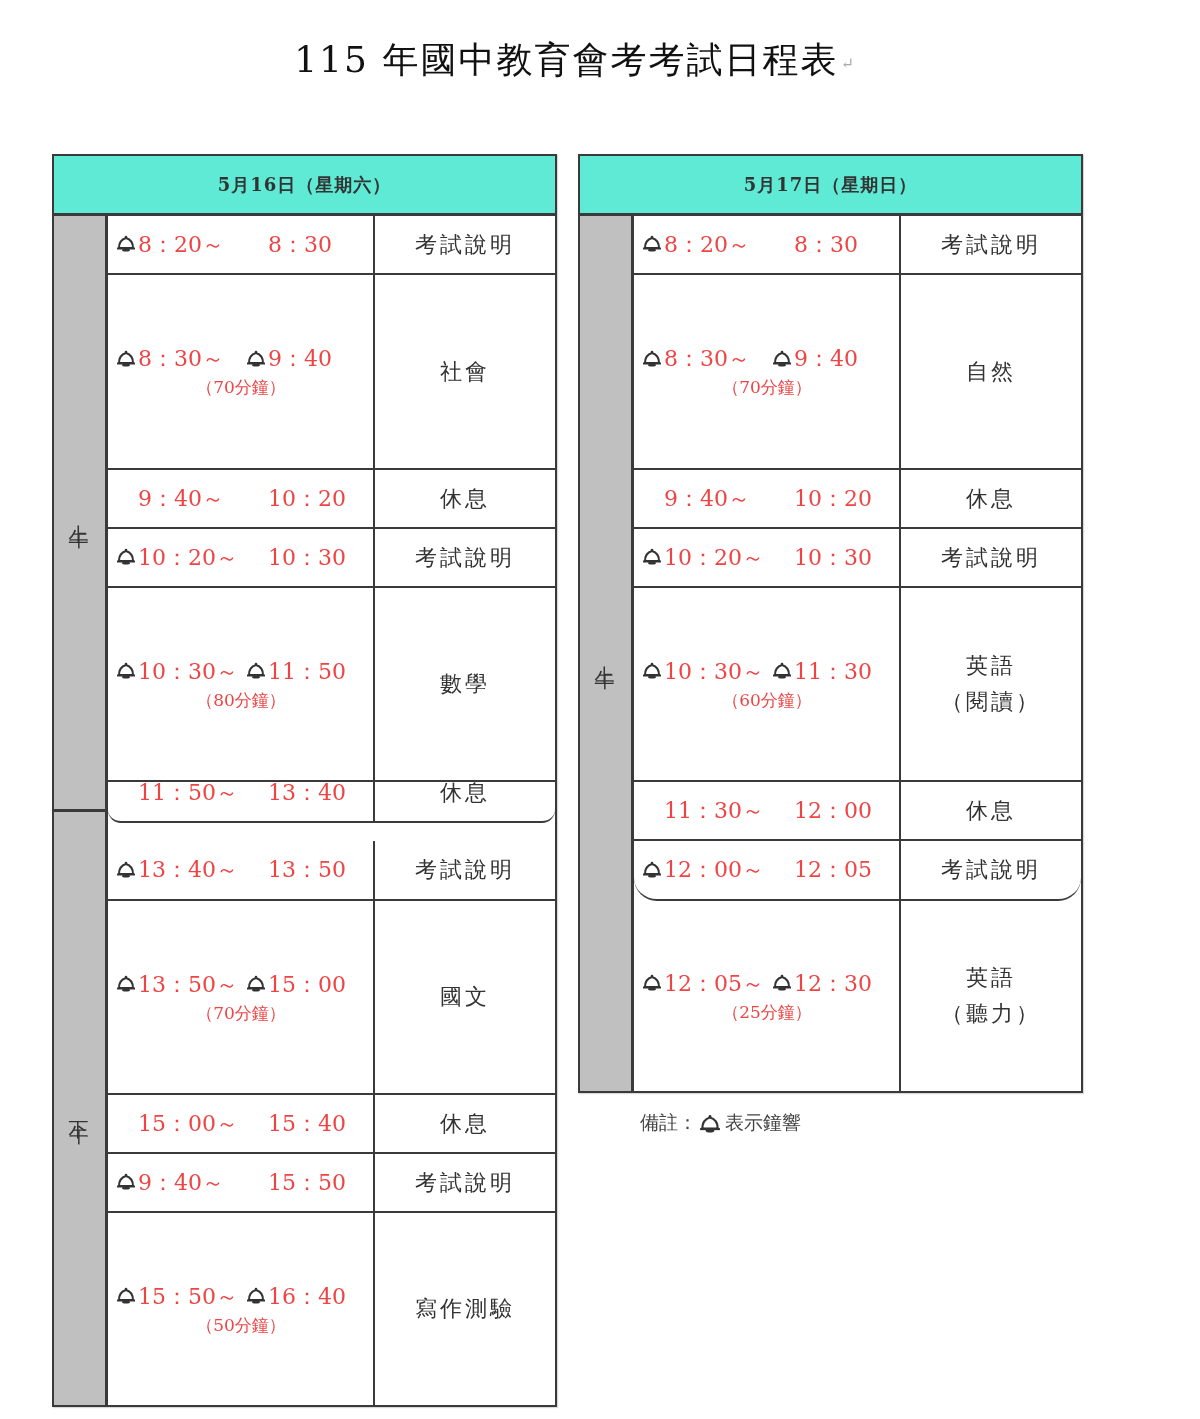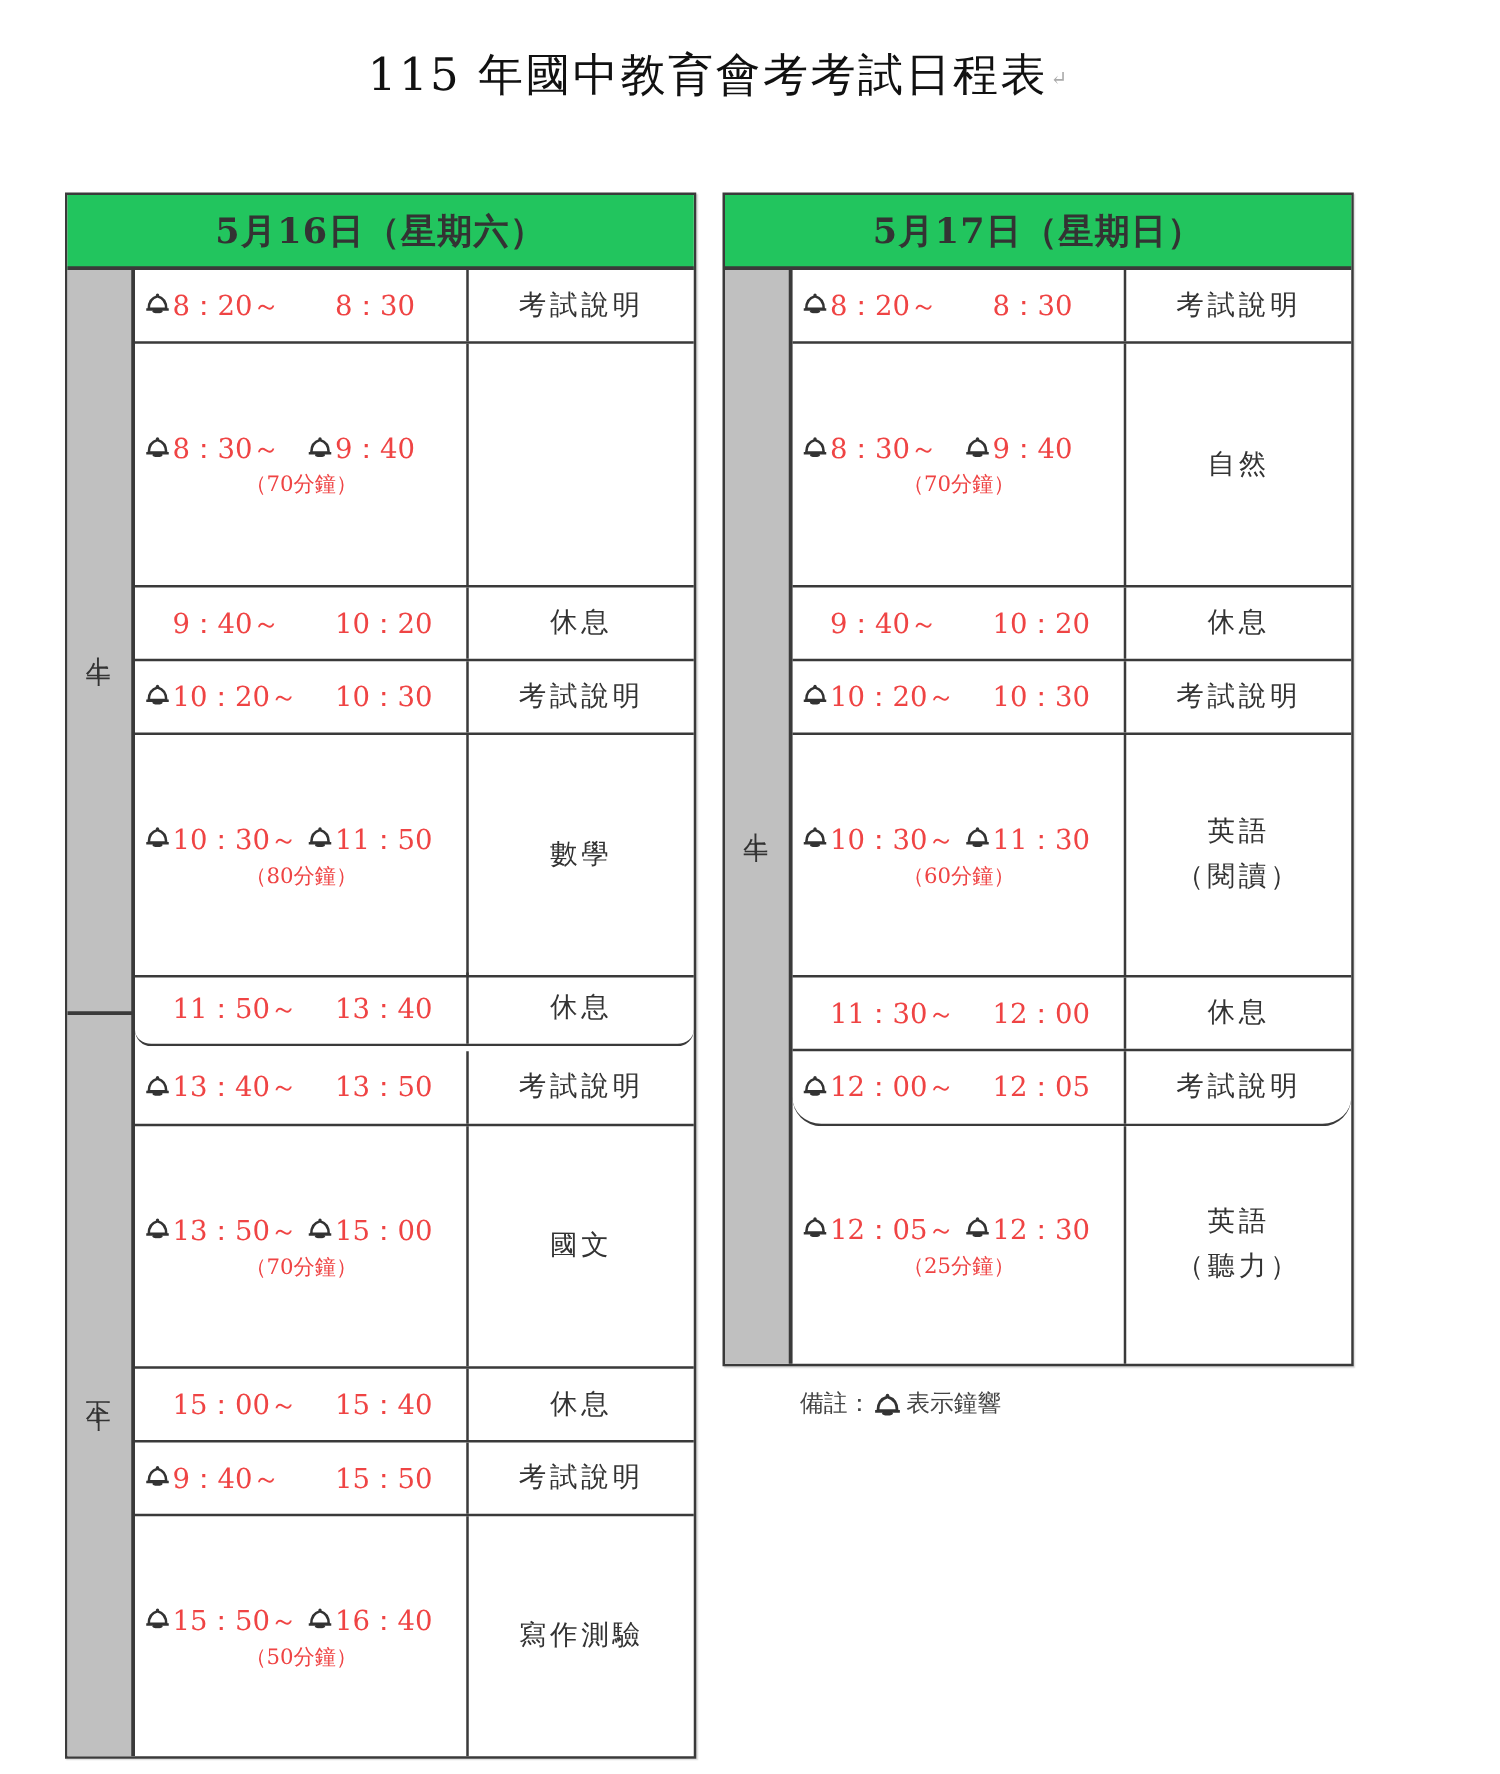--- a/index.html
+++ b/index.html
@@ -18,23 +18,23 @@
   .sched {
     position: absolute; top: 154px; width: 505px;
     border: 2px solid #3a3a3a; box-sizing: border-box;
     box-shadow: 1px 1px 1px rgba(0,0,0,0.15);
   }
   .sched.left  { left: 52px; height: 1253px; }
   .sched.right { left: 578px; height: 939px; }
 
   .day-header {
     position: absolute; left: 0; top: 0; right: 0; height: 57px;
-    background: #22c55e; border-bottom: 3px solid #3a3a3a;
+    background: #5eead4; border-bottom: 3px solid #3a3a3a;
     display: flex; align-items: center; justify-content: center;
-    font-size: 28px; font-weight: bold; color: #333; letter-spacing: 1px;
+    font-size: 18px; font-weight: bold; color: #333; letter-spacing: 1px;
   }
 
   .period {
     position: absolute; left: 0; width: 54px; background: #c0c0c0;
     border-right: 3px solid #3a3a3a; box-sizing: border-box;
     display: flex; align-items: center; justify-content: center;
   }
   .period .plabel {
     writing-mode: vertical-rl; text-orientation: upright;
     font-size: 20px; color: #333; letter-spacing: 4px;
@@ -110,20 +110,23 @@
       </div>
       <div class="row" style="top: 119px; height: 195px;">
         <div class="time">
           <div class="tline"><span class="tstart"><span class="bell-slot"><svg class="bell">
                   <use href="#bell-sym"></use>
                 </svg></span><span>8：30～</span></span><span class="tend"><span class="bell-slot"><svg class="bell">
                   <use href="#bell-sym"></use>
                 </svg></span><span>9：40</span></span></div>
           <div class="duration">（70分鐘）</div>
         </div>
+        <div class="subject">
+          <span>社會</span>
+        </div>
       </div>
       <div class="row" style="top: 314px; height: 59px;">
         <div class="time">
           <div class="tline"><span class="tstart"><span class="bell-slot"></span><span>9：40～</span></span><span class="tend"><span class="bell-slot"></span><span>10：20</span></span></div>
         </div>
         <div class="subject">
           <span>休息</span>
         </div>
       </div>
       <div class="row" style="top: 373px; height: 59px;">
@@ -142,21 +145,21 @@
                   <use href="#bell-sym"></use>
                 </svg></span><span>10：30～</span></span><span class="tend"><span class="bell-slot"><svg class="bell">
                   <use href="#bell-sym"></use>
                 </svg></span><span>11：50</span></span></div>
           <div class="duration">（80分鐘）</div>
         </div>
         <div class="subject">
           <span>數學</span>
         </div>
       </div>
-      <div class="row" style="top: 622px; height: 59px; border-radius: 13px;">
+      <div class="row" style="top: 608px; height: 59px; border-radius: 13px;">
         <div class="time">
           <div class="tline"><span class="tstart"><span class="bell-slot"></span><span>11：50～</span></span><span class="tend"><span class="bell-slot"></span><span>13：40</span></span></div>
         </div>
         <div class="subject">
           <span>休息</span>
         </div>
       </div>
       <div class="row" style="top: 685px; height: 60px;">
         <div class="time">
           <div class="tline"><span class="tstart"><span class="bell-slot"><svg class="bell">

